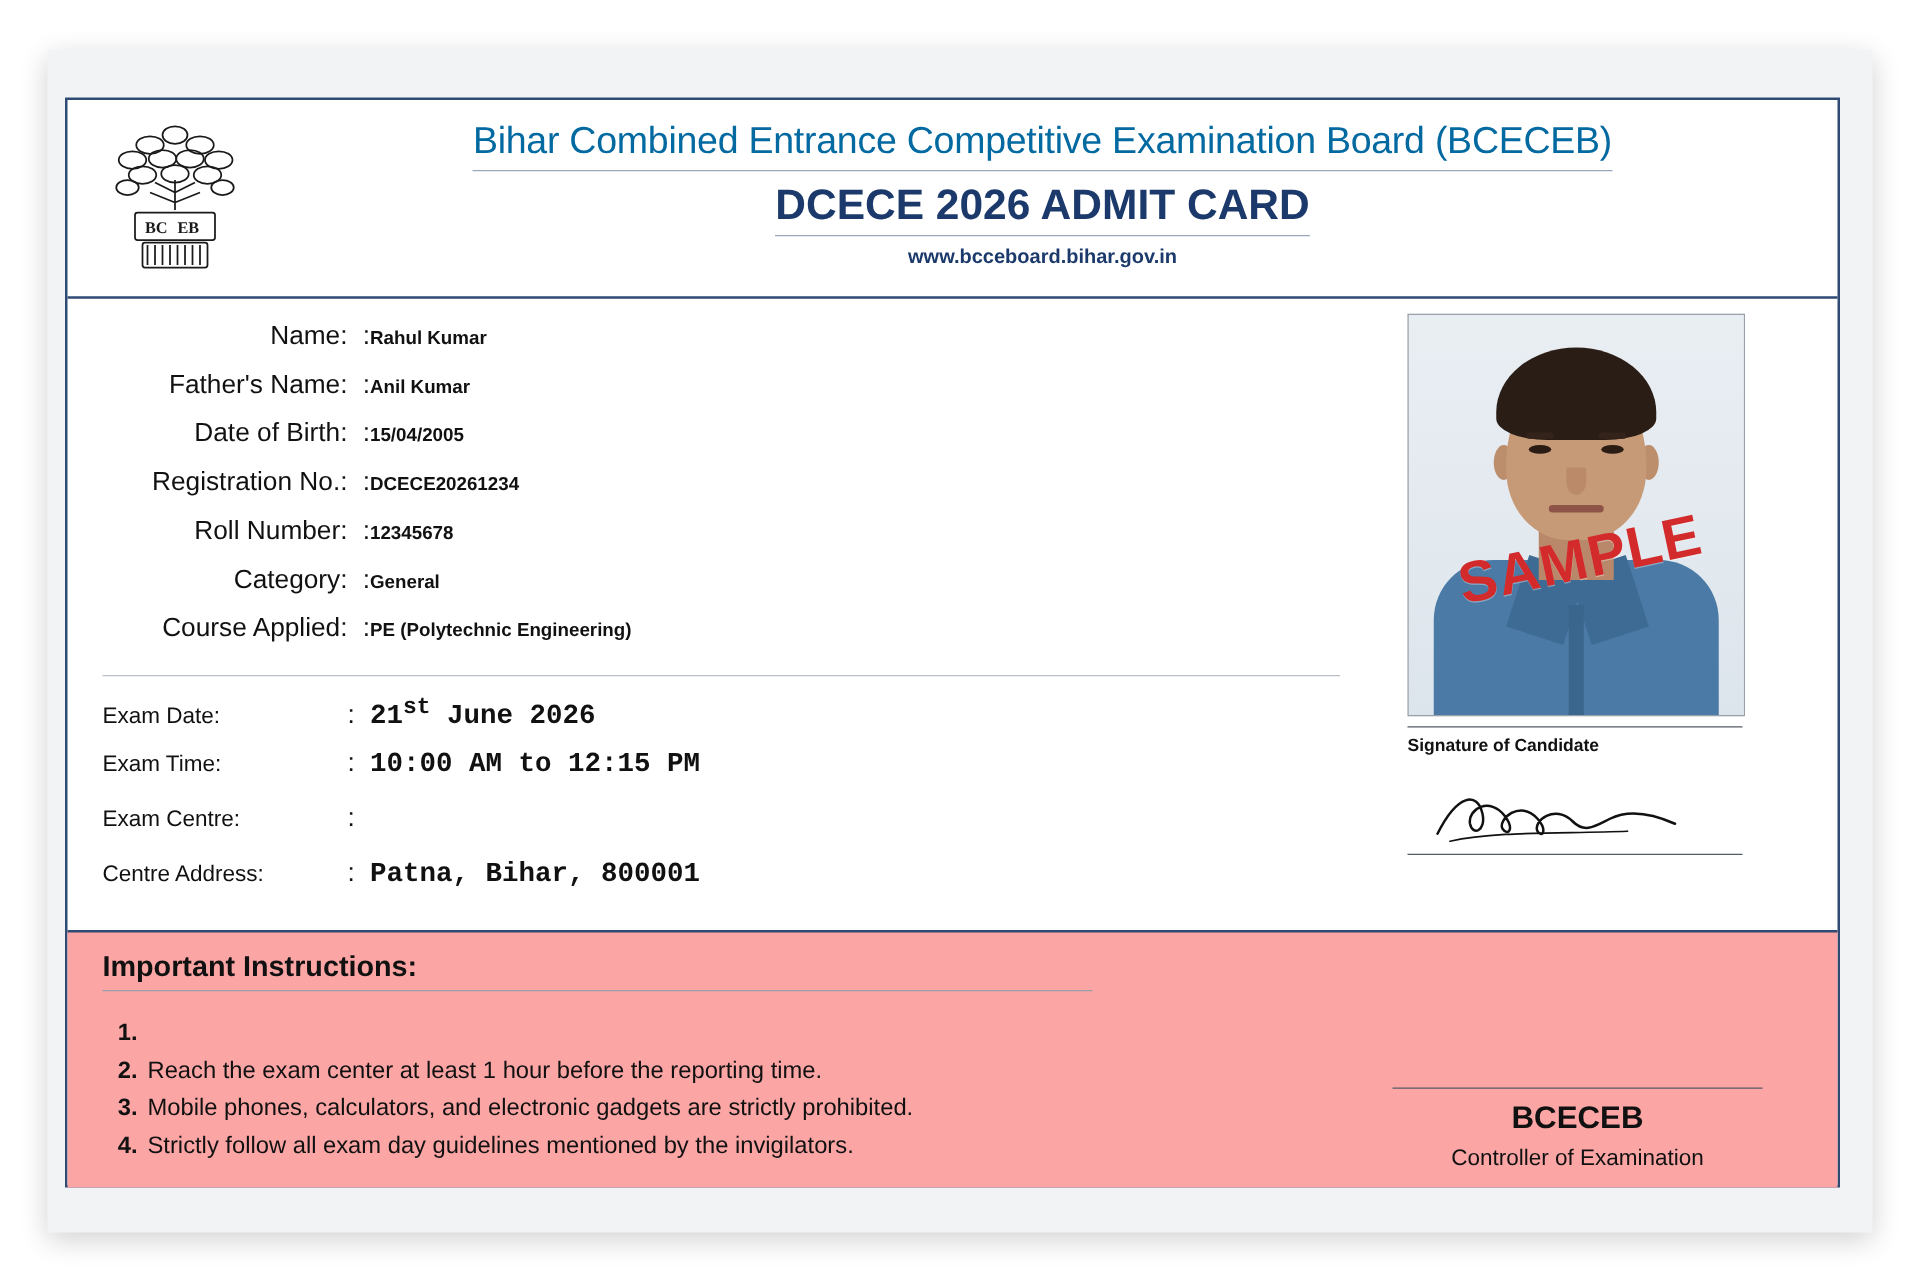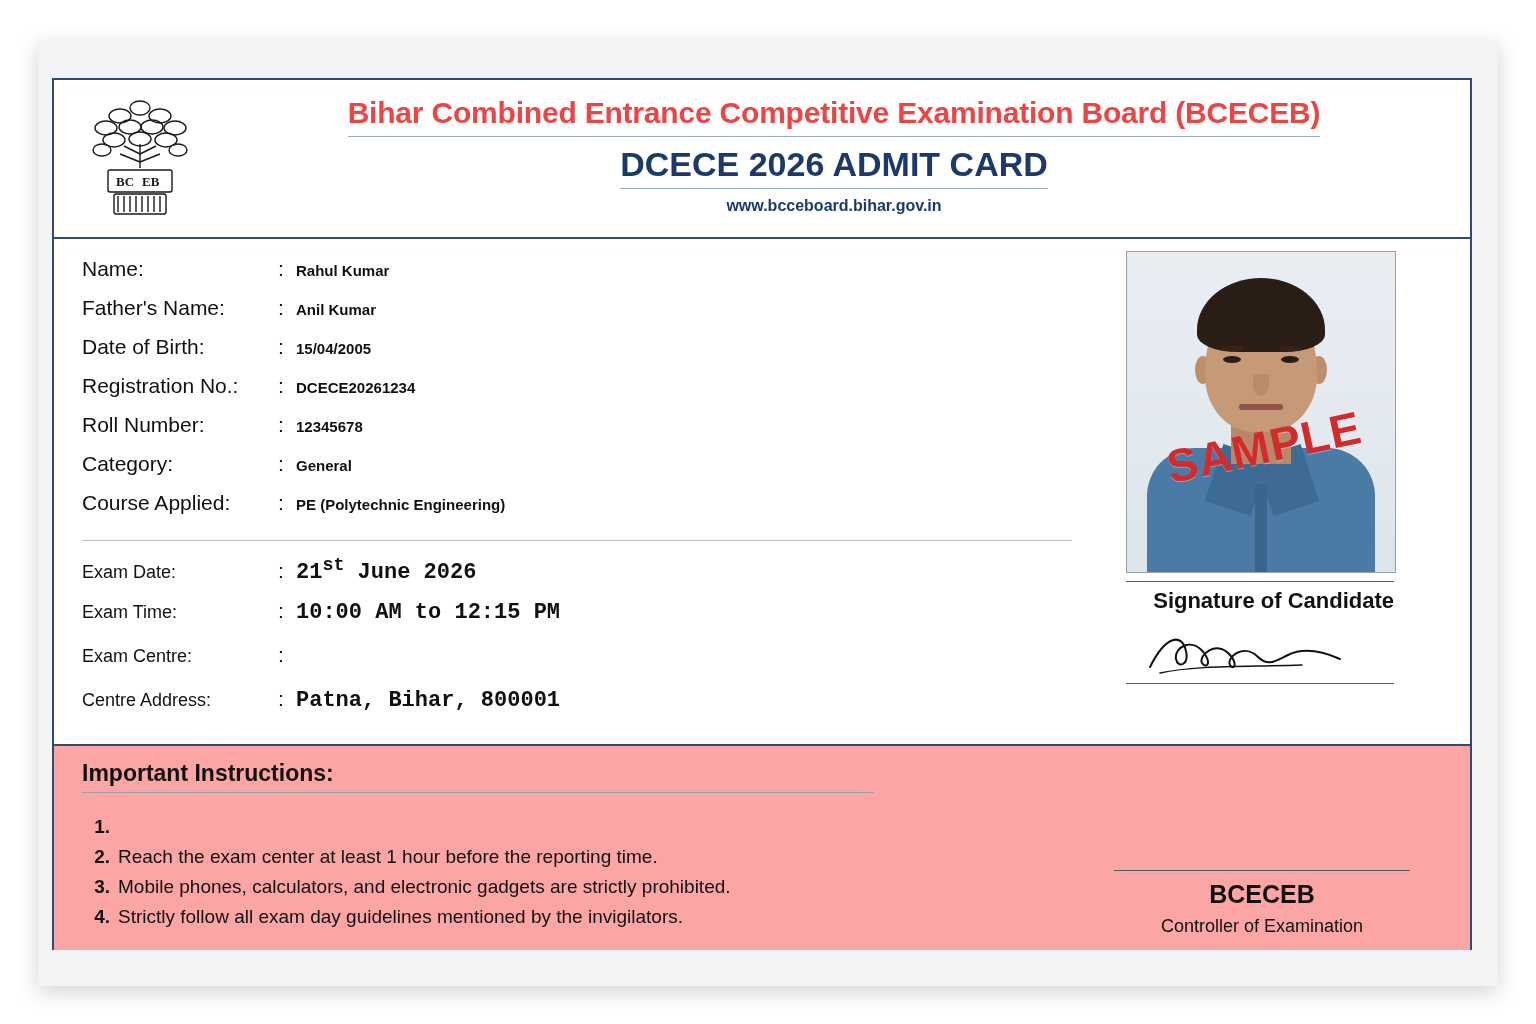--- a/index.html
+++ b/index.html
@@ -54,22 +54,22 @@
   }
   .head-text {
     position: absolute;
     left: 160px;
     right: 16px;
     top: 16px;
     text-align: center;
   }
   .board-title {
     font-size: 30px;
-    font-weight: bold;
-    color: #ef4444;
+    font-weight: normal;
+    color: #0369a1;
     letter-spacing: -0.2px;
     display: inline-block;
     border-bottom: 1.5px solid #9aa8bd;
     padding-bottom: 6px;
   }
   .admit-title {
     margin-top: 8px;
     font-size: 34px;
     font-weight: bold;
     color: #1b3a6b;
@@ -87,20 +87,21 @@
   
   .body-area {
     position: relative;
     height: 505px;
   }
   .fields {
     position: absolute;
     left: 28px;
     top: 18px;
     width: 990px;
+    text-align: right;
   }
   .frow {
     display: flex;
     align-items: baseline;
     height: 39px;
   }
   .flabel {
     width: 196px;
     font-size: 21px;
     color: #111111;
@@ -296,22 +297,22 @@
     color: #d32b2b;
     letter-spacing: 1px;
     transform: rotate(-12deg);
     text-shadow: 0 1px 0 rgba(255,255,255,0.35);
   }
   .sign-label {
     position: absolute;
     left: 1072px;
     top: 342px;
     width: 268px;
-    text-align: right;
-    font-size: 22px;
+    text-align: left;
+    font-size: 14px;
     font-weight: bold;
     color: #111111;
     border-top: 1.5px solid #555b63;
     padding-top: 6px;
   }
   .sign-area {
     position: absolute;
     left: 1072px;
     top: 382px;
     width: 268px;

